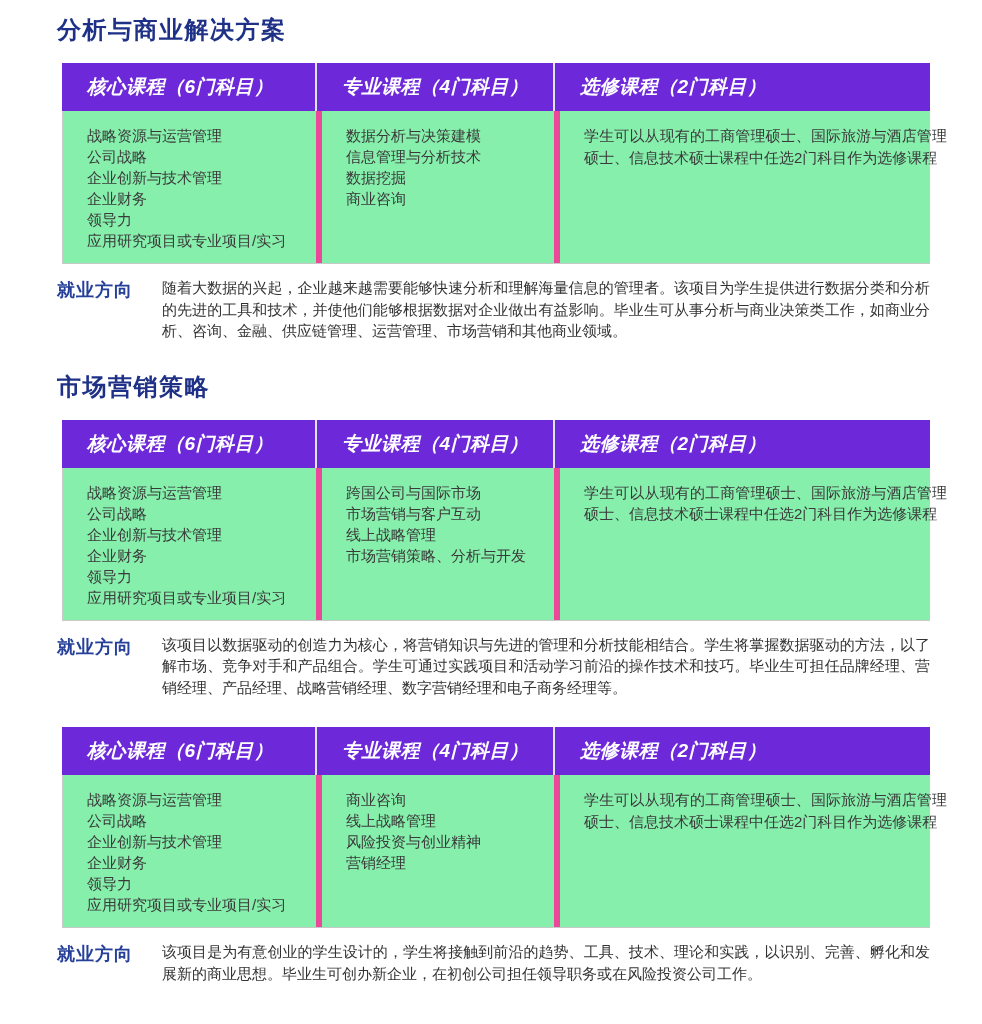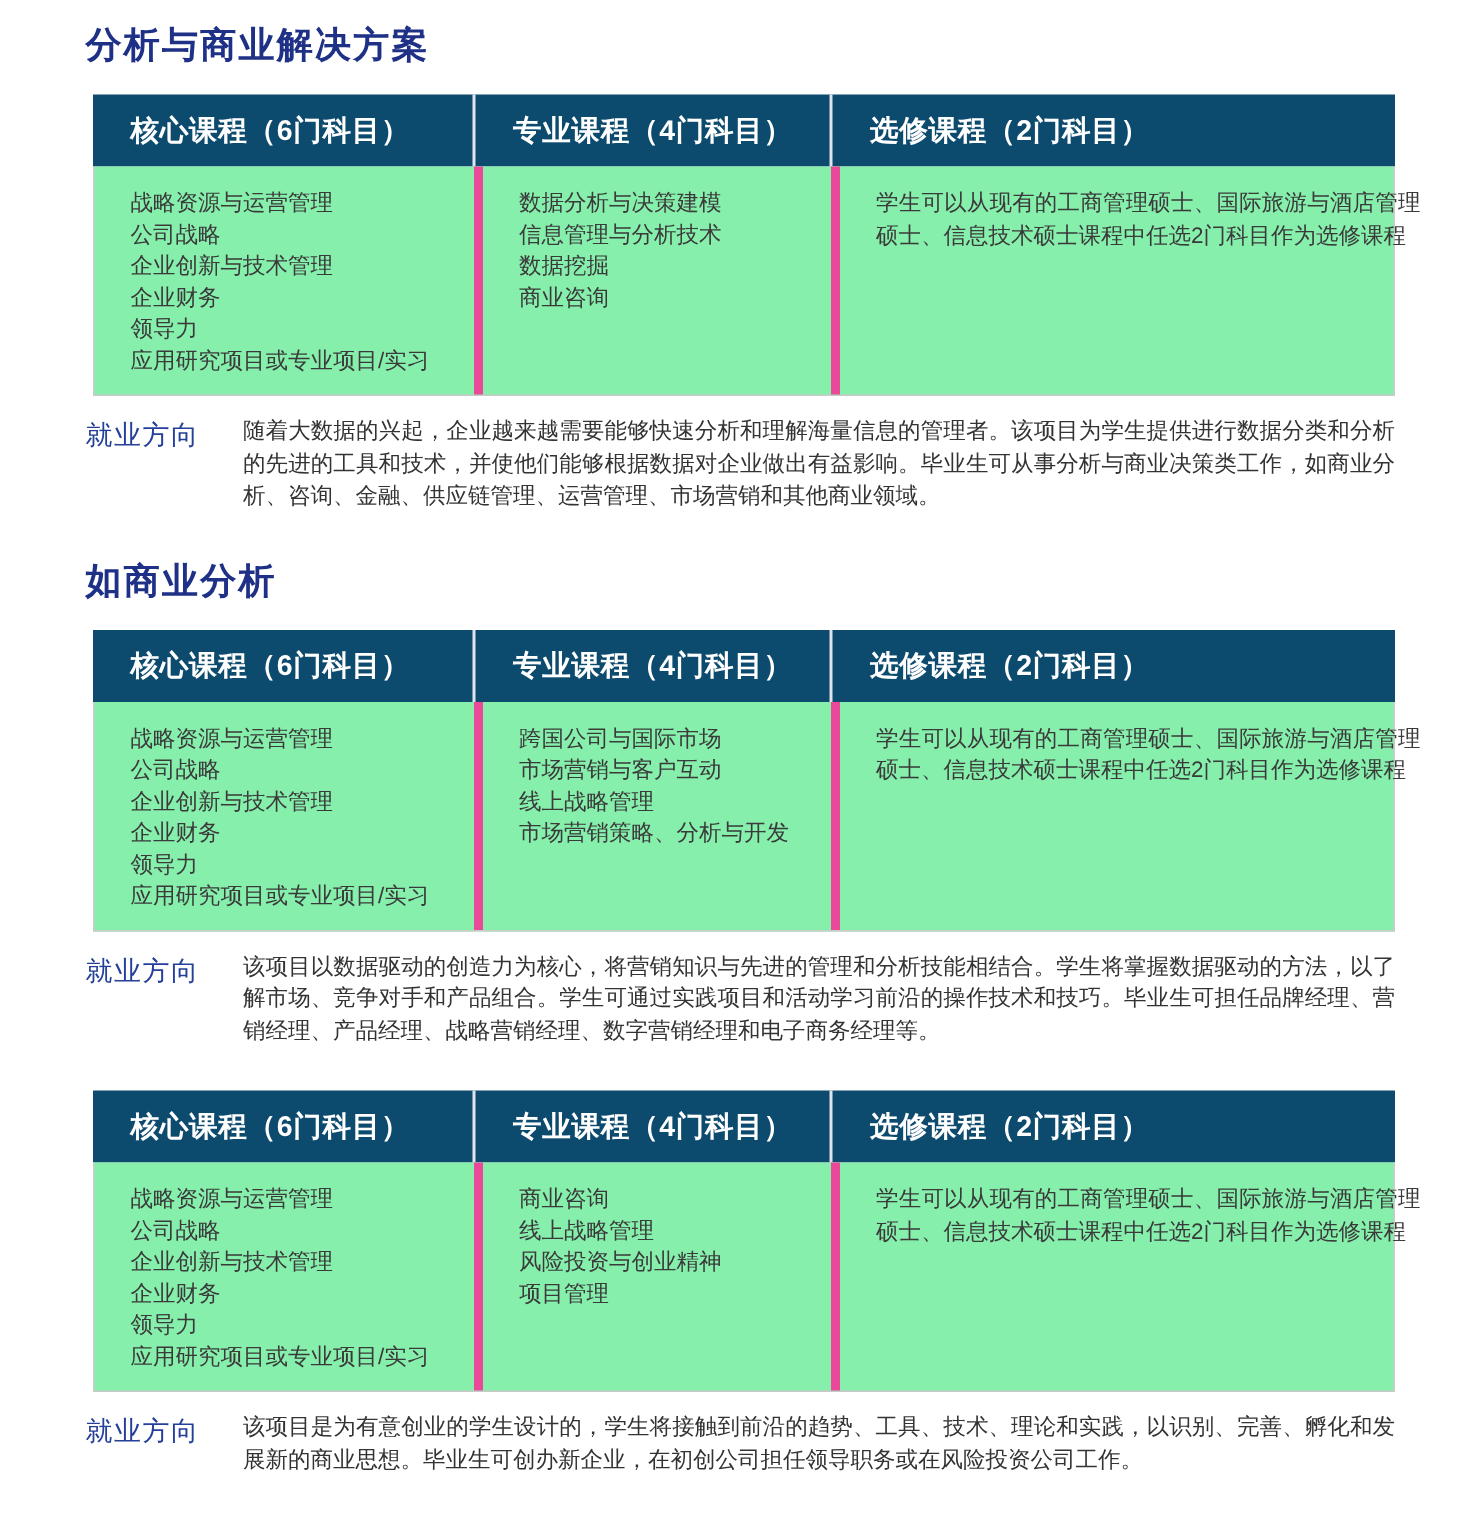--- a/index.html
+++ b/index.html
@@ -14,21 +14,21 @@
 
   .section-title {
     font-size: 24px;
     font-weight: bold;
     color: #1e3186;
     letter-spacing: 1.5px;
     margin: 0 0 17px 0;
   }
 
   .course-table { width: 868px; margin-left: 5px; }
-  .thead { display: flex; background: #0c4a6e; }
+  .thead { display: flex; background: #6d28d9; font-style: italic; }
   .th {
     color: #ffffff;
     font-weight: bold;
     font-size: 19px;
     letter-spacing: 0.5px;
     padding: 11px 10px 11px 25px;
   }
   .th + .th { border-left: 2px solid #dfe3ee; }
   .tbody {
     display: flex;
@@ -49,21 +49,21 @@
   .elective-cell { line-height: 21.5px; text-align: justify; }
 
   .career {
     display: flex;
     margin: 13px 0 29px 0;
   }
   .career-label {
     width: 105px;
     flex: none;
     font-size: 18px;
-    font-weight: normal;
+    font-weight: bold;
     color: #26409a;
     letter-spacing: 1px;
     padding-top: 1px;
   }
   .career-text {
     flex: 1;
     font-size: 15px;
     line-height: 21.5px;
     color: #333333;
     text-align: justify;
@@ -101,21 +101,21 @@
         <div class="td col-3 elective-cell">学生可以从现有的工商管理硕士、国际旅游与酒店管理硕士、信息技术硕士课程中任选2门科目作为选修课程</div>
       </div>
     </div>
     <div class="career">
       <div class="career-label">就业方向</div>
       <div class="career-text">随着大数据的兴起，企业越来越需要能够快速分析和理解海量信息的管理者。该项目为学生提供进行数据分类和分析的先进的工具和技术，并使他们能够根据数据对企业做出有益影响。毕业生可从事分析与商业决策类工作，如商业分析、咨询、金融、供应链管理、运营管理、市场营销和其他商业领域。</div>
     </div>
   </section>
 
   <section class="section">
-    <h2 class="section-title">如商业分析</h2>
+    <h2 class="section-title">市场营销策略</h2>
     <div class="course-table">
       <div class="thead">
         <div class="th col-1">核心课程（6门科目）</div>
         <div class="th col-2">专业课程（4门科目）</div>
         <div class="th col-3">选修课程（2门科目）</div>
       </div>
       <div class="tbody">
         <div class="td col-1">
           <div class="course-item">战略资源与运营管理</div>
           <div class="course-item">公司战略</div>
@@ -152,21 +152,21 @@
           <div class="course-item">公司战略</div>
           <div class="course-item">企业创新与技术管理</div>
           <div class="course-item">企业财务</div>
           <div class="course-item">领导力</div>
           <div class="course-item">应用研究项目或专业项目/实习</div>
         </div>
         <div class="td col-2">
           <div class="course-item">商业咨询</div>
           <div class="course-item">线上战略管理</div>
           <div class="course-item">风险投资与创业精神</div>
-          <div class="course-item">项目管理</div>
+          <div class="course-item">营销经理</div>
         </div>
         <div class="td col-3 elective-cell">学生可以从现有的工商管理硕士、国际旅游与酒店管理硕士、信息技术硕士课程中任选2门科目作为选修课程</div>
       </div>
     </div>
     <div class="career last">
       <div class="career-label">就业方向</div>
       <div class="career-text">该项目是为有意创业的学生设计的，学生将接触到前沿的趋势、工具、技术、理论和实践，以识别、完善、孵化和发展新的商业思想。毕业生可创办新企业，在初创公司担任领导职务或在风险投资公司工作。</div>
     </div>
   </section>
 

